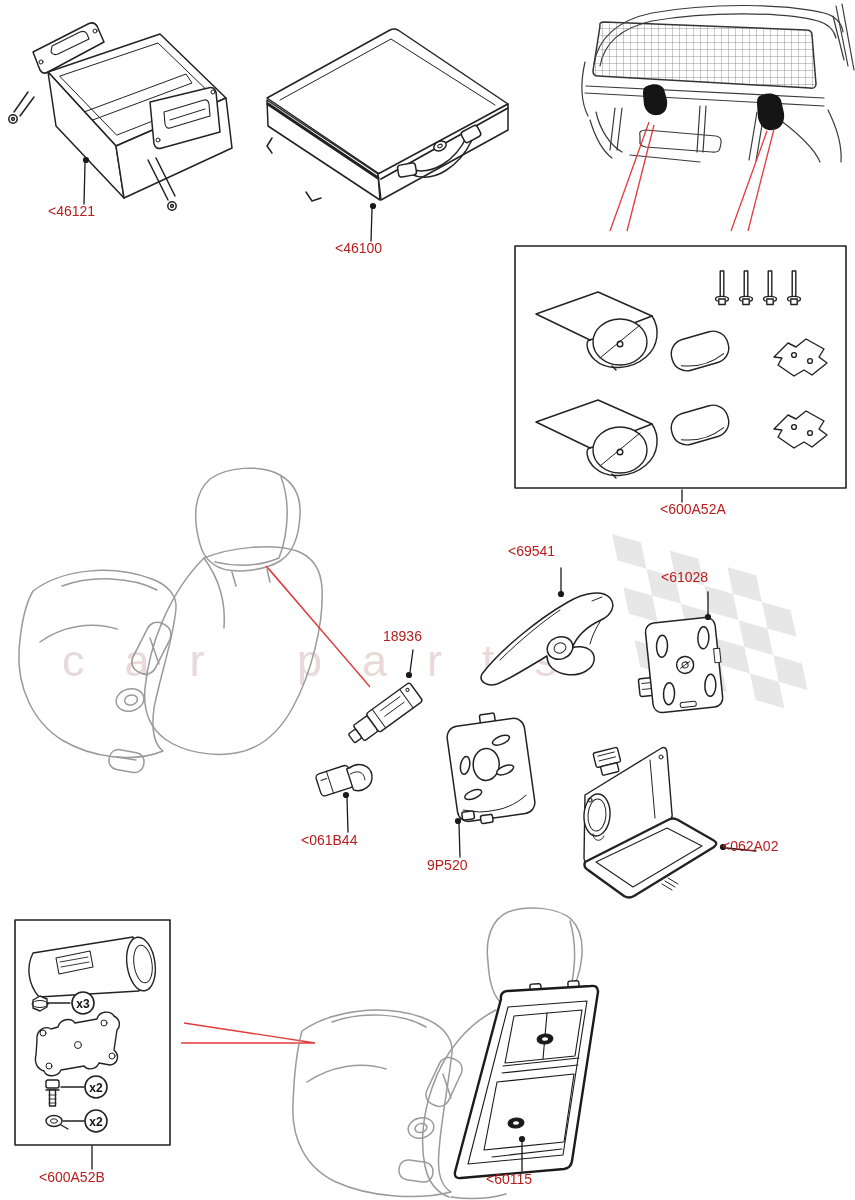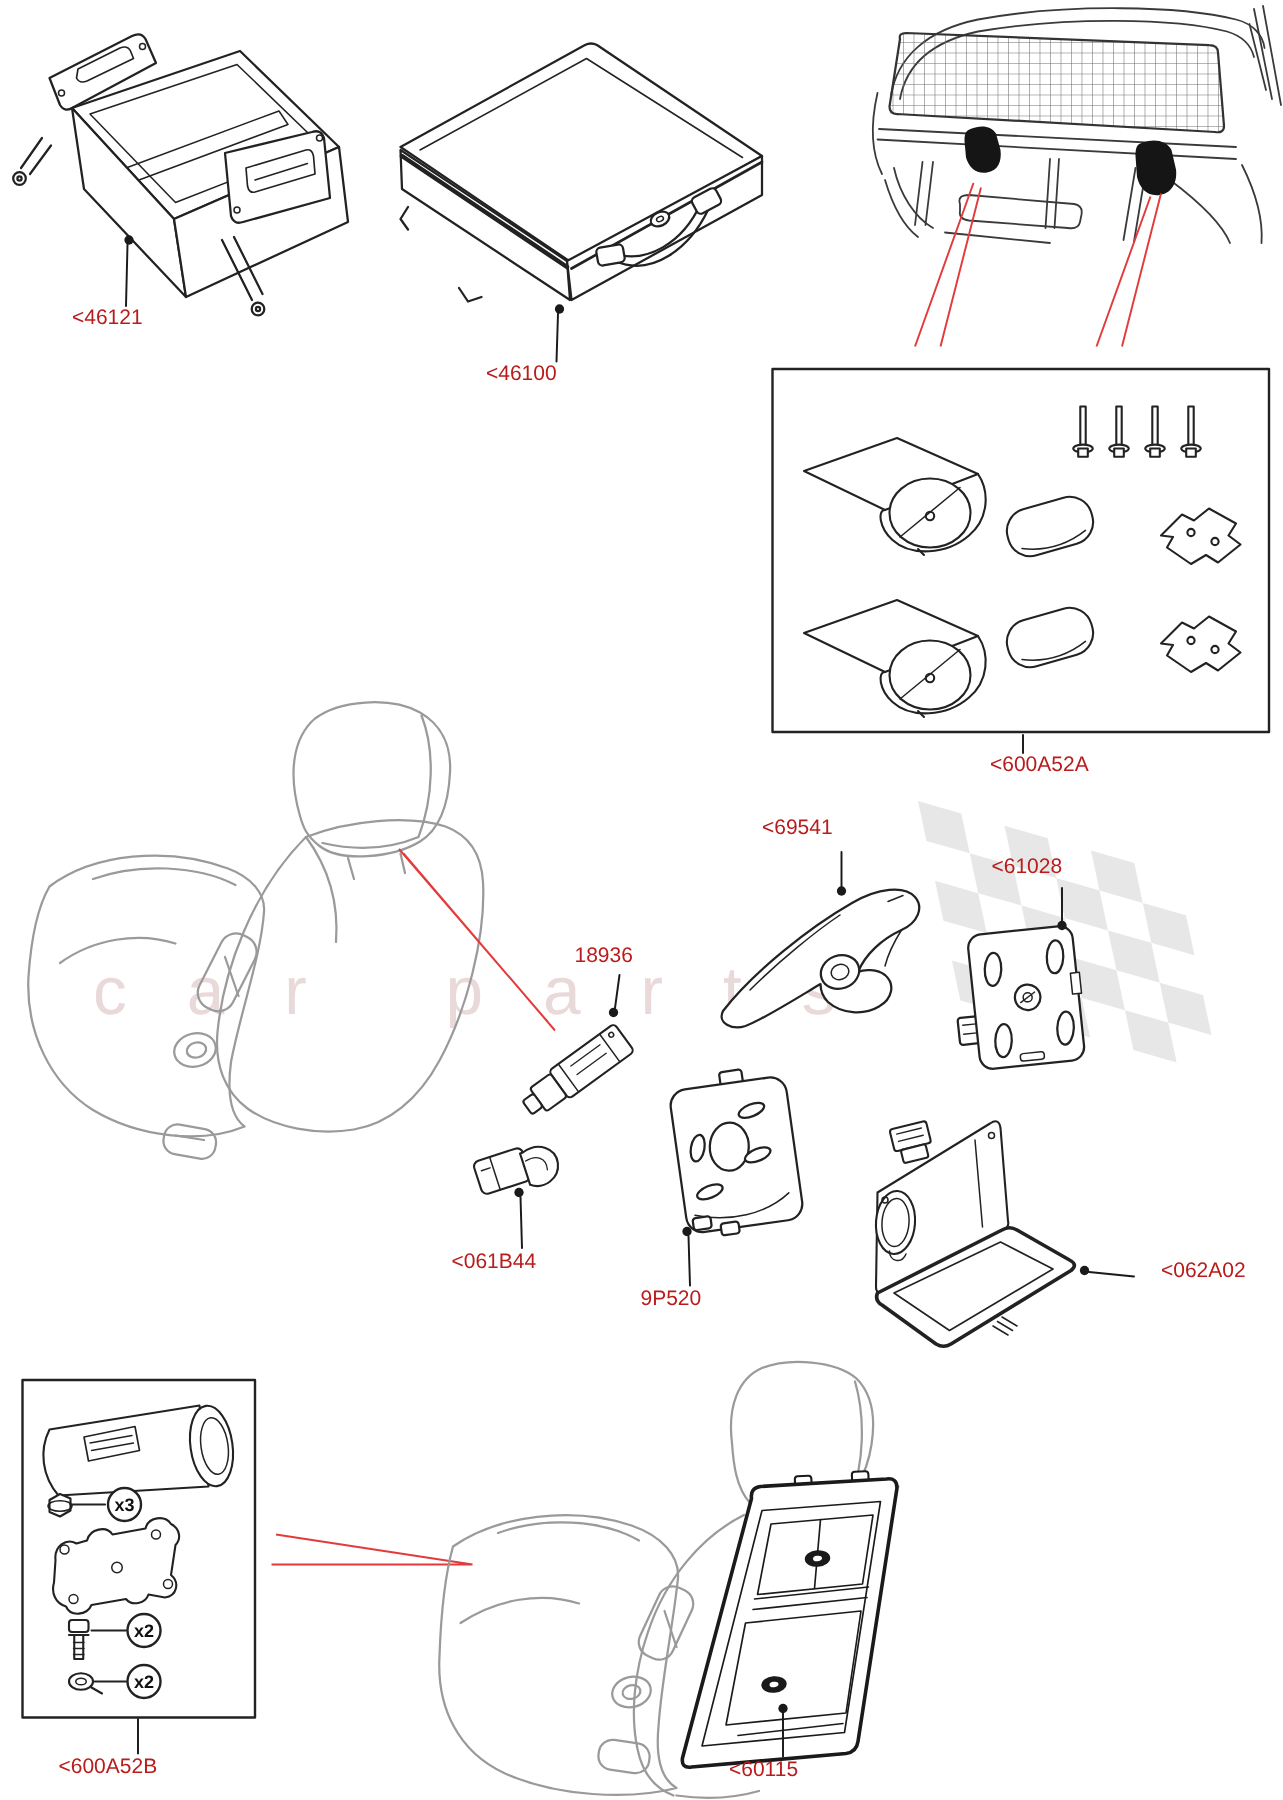--- a/index.html
+++ b/index.html
@@ -338,23 +338,23 @@
         <path d="M459,824 L460,857" fill="none"></path>
       <circle cx="723" cy="847" r="3.1" stroke="none"></circle>
         <path d="M726,848 L756,851" fill="none"></path>
       <path d="M92,1146 L92,1169" fill="none"></path>
       <circle cx="522" cy="1139" r="3.1" stroke="none"></circle>
         <path d="M522,1142 L522,1171" fill="none"></path>
     </g>
   </svg>
 
   <div class="plabel" style="left:48px;top:204px">&lt;46121</div>
-  <div class="plabel" style="left:324px;top:241px">&lt;46100</div>
+  <div class="plabel" style="left:335px;top:241px">&lt;46100</div>
   <div class="plabel" style="left:660px;top:502px">&lt;600A52A</div>
   <div class="plabel" style="left:508px;top:544px">&lt;69541</div>
   <div class="plabel" style="left:661px;top:570px">&lt;61028</div>
   <div class="plabel" style="left:383px;top:629px">18936</div>
   <div class="plabel" style="left:301px;top:833px">&lt;061B44</div>
   <div class="plabel" style="left:427px;top:858px">9P520</div>
-  <div class="plabel" style="left:774px;top:839px">&lt;062A02</div>
+  <div class="plabel" style="left:722px;top:839px">&lt;062A02</div>
   <div class="plabel" style="left:39px;top:1170px">&lt;600A52B</div>
   <div class="plabel" style="left:486px;top:1172px">&lt;60115</div>
 </div>
 
 </body></html>

